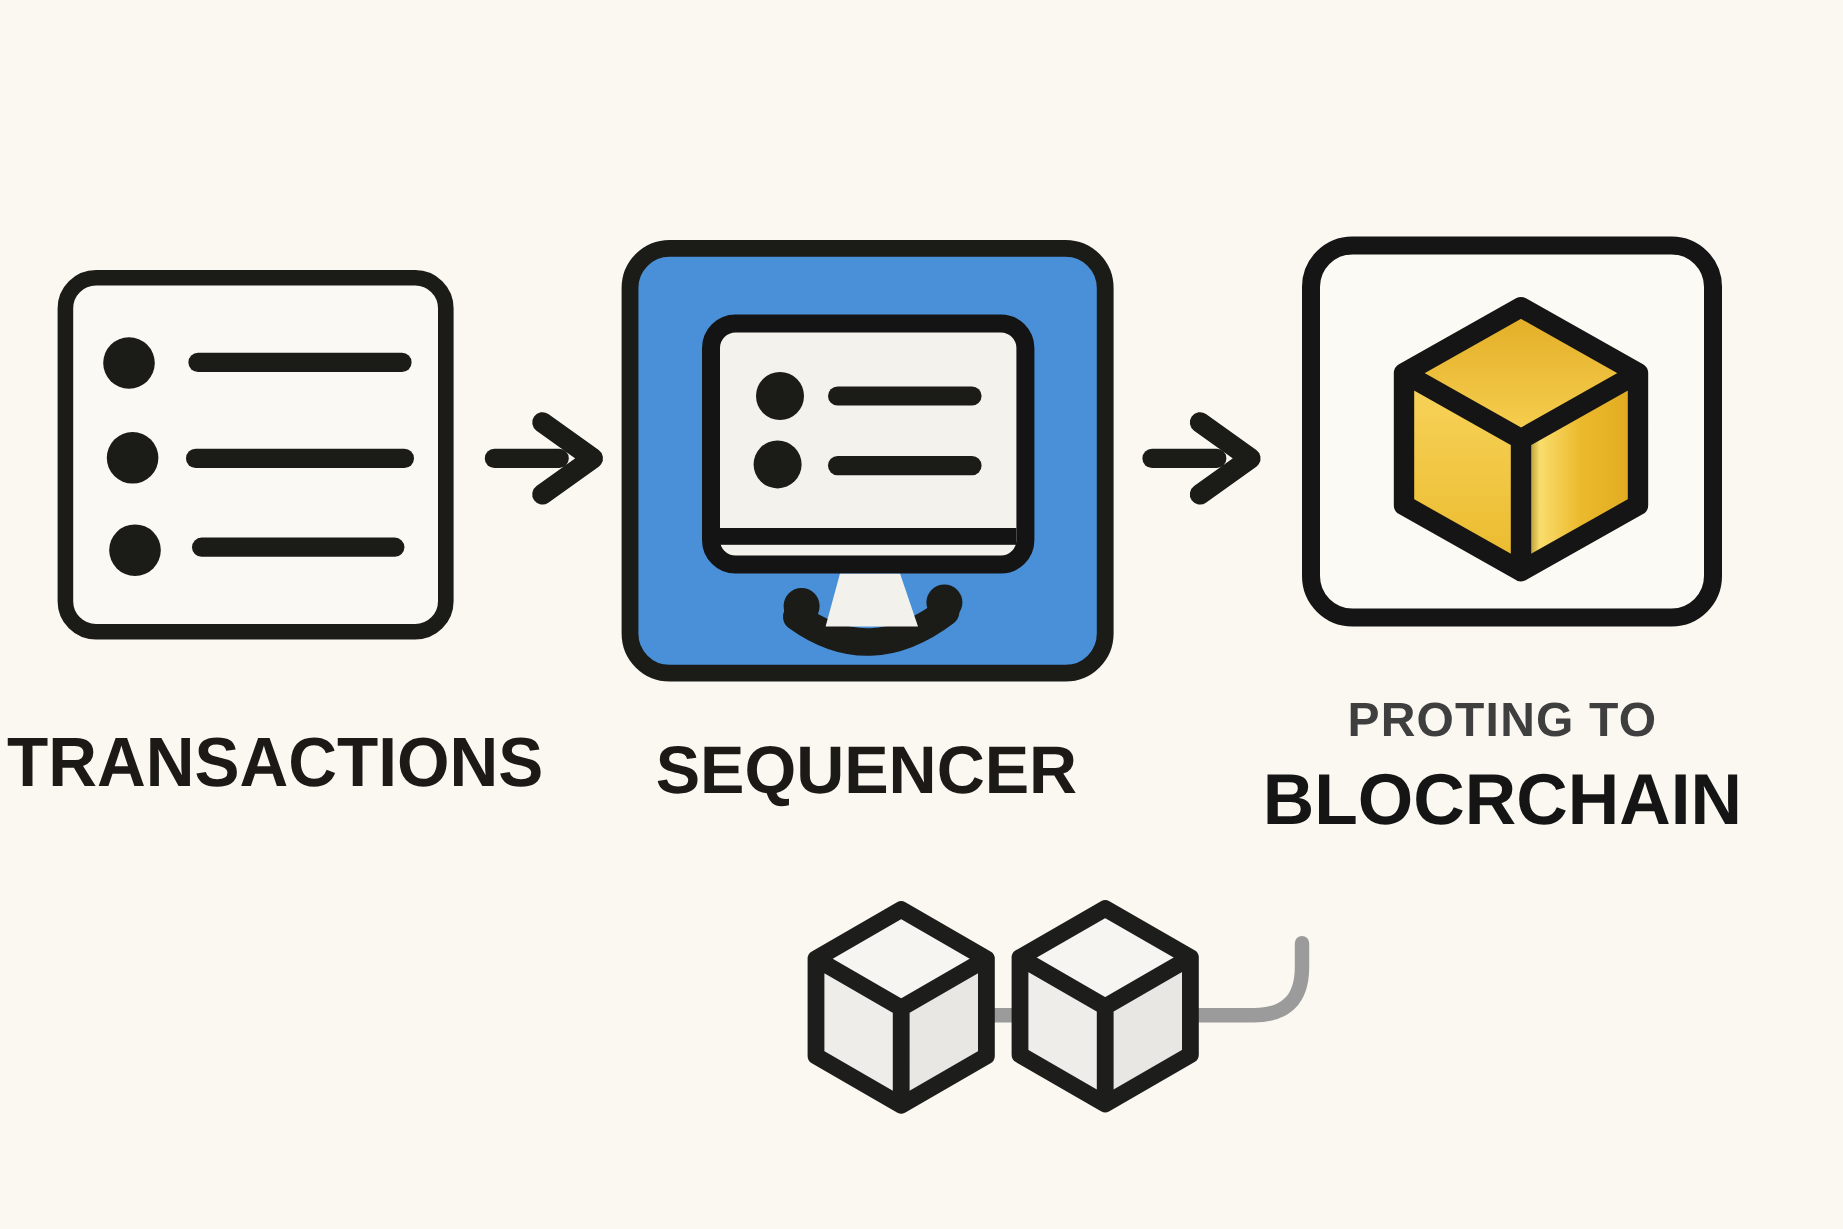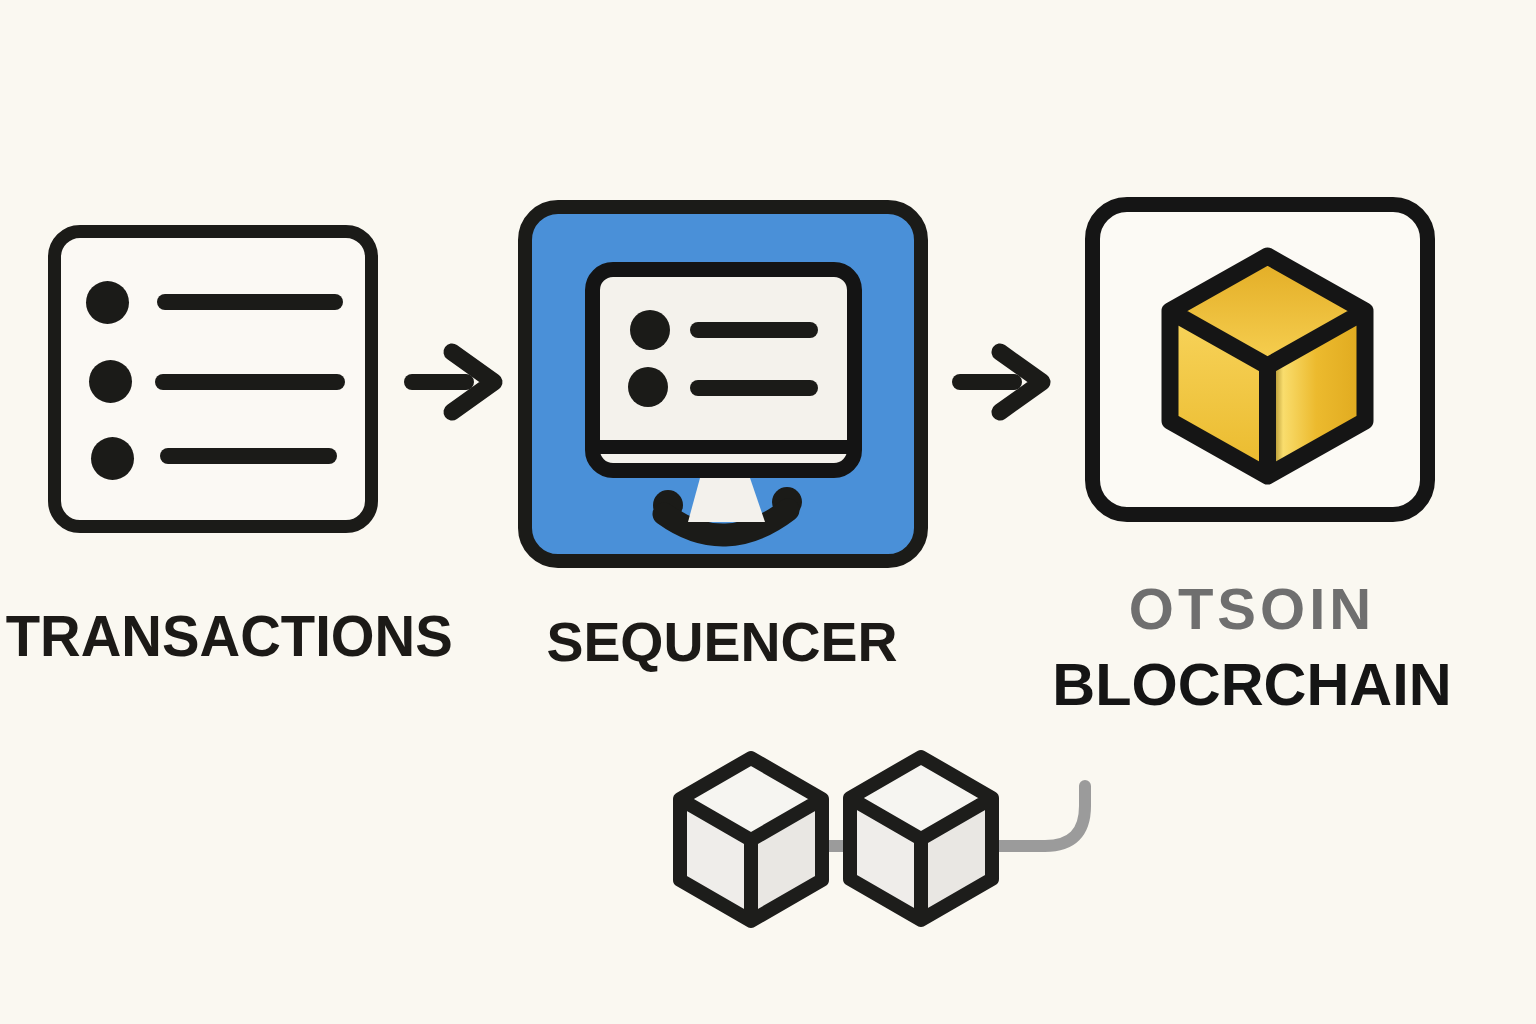--- a/index.html
+++ b/index.html
@@ -126,21 +126,21 @@
         <stop offset="0.5" stop-color="#ecba2e"></stop>
           <stop offset="1" stop-color="#dfa91e"></stop>
       </linearGradient>
     </defs>
     <polygon points="97.5,0 195,55 97.5,110 0,55" fill="url(#gTop)"></polygon>
     <polygon points="0,55 97.5,110 97.5,220 0,165" fill="url(#gLeft)"></polygon>
     <polygon points="195,55 97.5,110 97.5,220 195,165" fill="url(#gRight)"></polygon>
     <path d="M97.5 0 L195 55 L195 165 L97.5 220 L0 165 L0 55 Z M0 55 L97.5 110 L195 55 M97.5 110 L97.5 220" stroke="#151515" stroke-width="17" stroke-linejoin="round" stroke-linecap="round" fill="none"></path>
   </svg>
   <div class="posting-label">
-    <div class="posting-line2">OTSOIN</div>
+    <div class="posting-line1">PROTING TO</div>
     <div class="posting-line3">BLOCRCHAIN</div>
   </div>
 
   <svg class="chain-svg" width="500" height="200" viewBox="0 0 500 200">
     <path d="M140 106 L405 106 Q445 106 445 66 L445 46" stroke="#9b9b9b" stroke-width="12" stroke-linecap="round" fill="none"></path>
     <g transform="translate(40,18)">
       <polygon points="71,0 142,41 71,82 0,41" fill="#f6f5f1"></polygon>
       <polygon points="0,41 71,82 71,163 0,122" fill="#efedea"></polygon>
       <polygon points="142,41 71,82 71,163 142,122" fill="#e9e7e3"></polygon>
       <path d="M71 0 L142 41 L142 122 L71 163 L0 122 L0 41 Z M0 41 L71 82 L142 41 M71 82 L71 163" stroke="#1d1d1b" stroke-width="14" stroke-linejoin="round" stroke-linecap="round" fill="none"></path>

